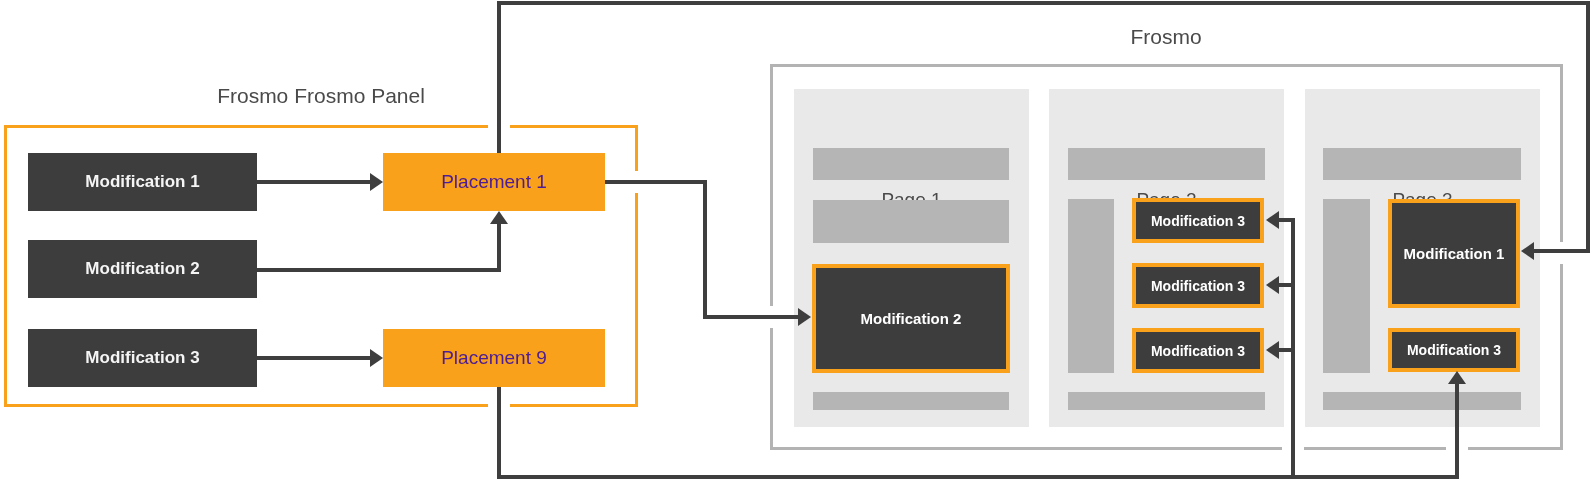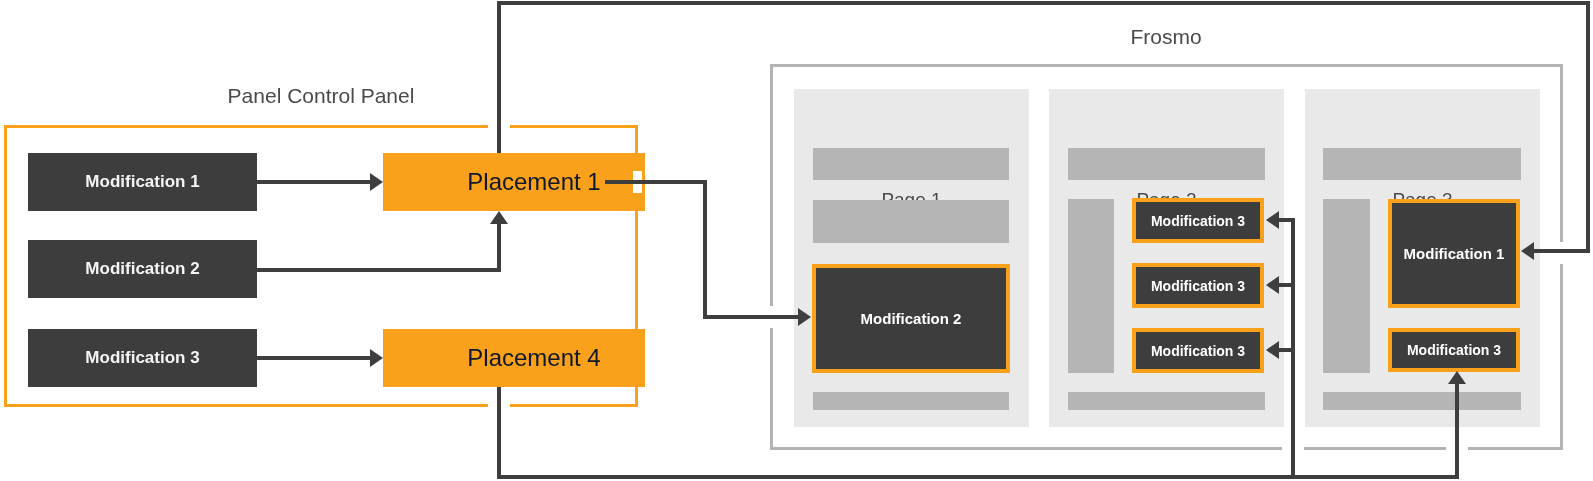--- a/index.html
+++ b/index.html
@@ -10,22 +10,22 @@
   .abs{position:absolute;}
   .title{color:#4A4A4A;font-size:21px;text-align:center;z-index:1;}
   .page-title{color:#4A4A4A;font-size:19px;text-align:center;position:absolute;left:0;right:0;top:100px;}
   .cp-frame{border:3px solid #F9A11B;box-sizing:border-box;z-index:1;}
   .web-frame{border:3px solid #B3B3B3;box-sizing:border-box;z-index:1;}
   .box-dark{
     background:#3D3D3D;color:#F5F5F5;display:flex;align-items:center;justify-content:center;
     font-size:17px;font-weight:700;z-index:2;
   }
   .box-orange{
-    background:#F9A11B;color:#0f172a;display:flex;align-items:center;justify-content:center;
-    font-size:24px;z-index:2;padding-left:40px;
+    background:#F9A11B;color:#4c1d95;display:flex;align-items:center;justify-content:center;
+    font-size:19px;z-index:2;
   }
   .page{background:#E9E9E9;z-index:1;}
   .bar{background:#B5B5B5;position:absolute;}
   .mod-in-page{
     position:absolute;background:#3D3D3D;border:4px solid #F9A11B;box-sizing:border-box;
     color:#FFFFFF;display:flex;align-items:center;justify-content:center;
     font-size:14px;font-weight:700;z-index:4;
   }
   .mod-in-page.big{font-size:15px;}
   .gap-patch{background:#ffffff;z-index:2;}
@@ -33,30 +33,30 @@
   .arr{width:0;height:0;z-index:3;position:absolute;}
   .arr-right{border-top:9px solid transparent;border-bottom:9px solid transparent;border-left:13px solid #3E3E3E;}
   .arr-left{border-top:9px solid transparent;border-bottom:9px solid transparent;border-right:13px solid #3E3E3E;}
   .arr-up{border-left:9px solid transparent;border-right:9px solid transparent;border-bottom:13px solid #3E3E3E;}
 </style>
 </head>
 <body>
 
 <div class="stage">
 
-  <div class="abs title" style="left:151px;top:84px;width:340px;">Panel Control Panel</div>
+  <div class="abs title" style="left:151px;top:84px;width:340px;">Frosmo Frosmo Panel</div>
 
   <div class="abs cp-frame" style="left:4px;top:125px;width:634px;height:282px;"></div>
 
   <div class="abs box-dark" style="left:28px;top:153px;width:229px;height:58px;">Modification 1</div>
   <div class="abs box-dark" style="left:28px;top:240px;width:229px;height:58px;">Modification 2</div>
   <div class="abs box-dark" style="left:28px;top:329px;width:229px;height:58px;">Modification 3</div>
 
   <div class="abs box-orange" style="left:383px;top:153px;width:222px;height:58px;">Placement 1</div>
-  <div class="abs box-orange" style="left:383px;top:329px;width:222px;height:58px;">Placement 4</div>
+  <div class="abs box-orange" style="left:383px;top:329px;width:222px;height:58px;">Placement 9</div>
 
   <div class="abs title" style="left:996px;top:25px;width:340px;">Frosmo</div>
 
   <div class="abs web-frame" style="left:770px;top:64px;width:793px;height:386px;"></div>
 
   <div class="abs page" style="left:794px;top:89px;width:235px;height:338px;">
     <div class="page-title">Page 1</div>
     <div class="bar" style="left:19px;top:59px;width:196px;height:32px;"></div>
     <div class="bar" style="left:19px;top:111px;width:196px;height:43px;"></div>
     <div class="mod-in-page big" style="left:18px;top:175px;width:198px;height:109px;">Modification 2</div>

